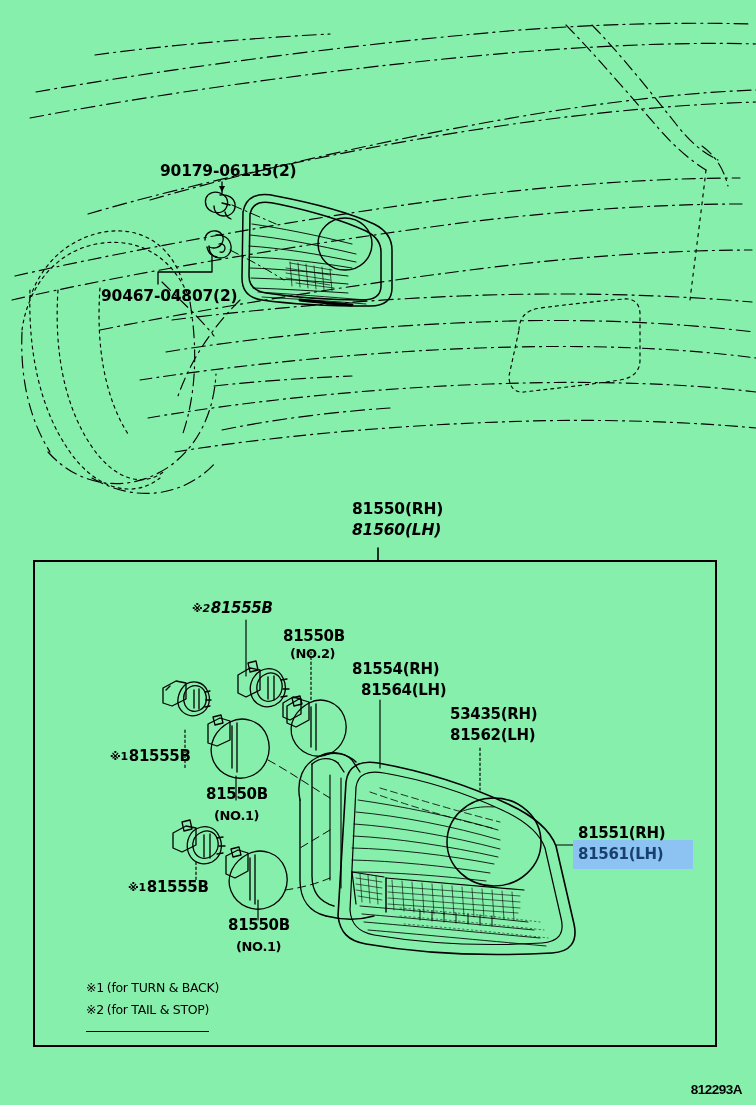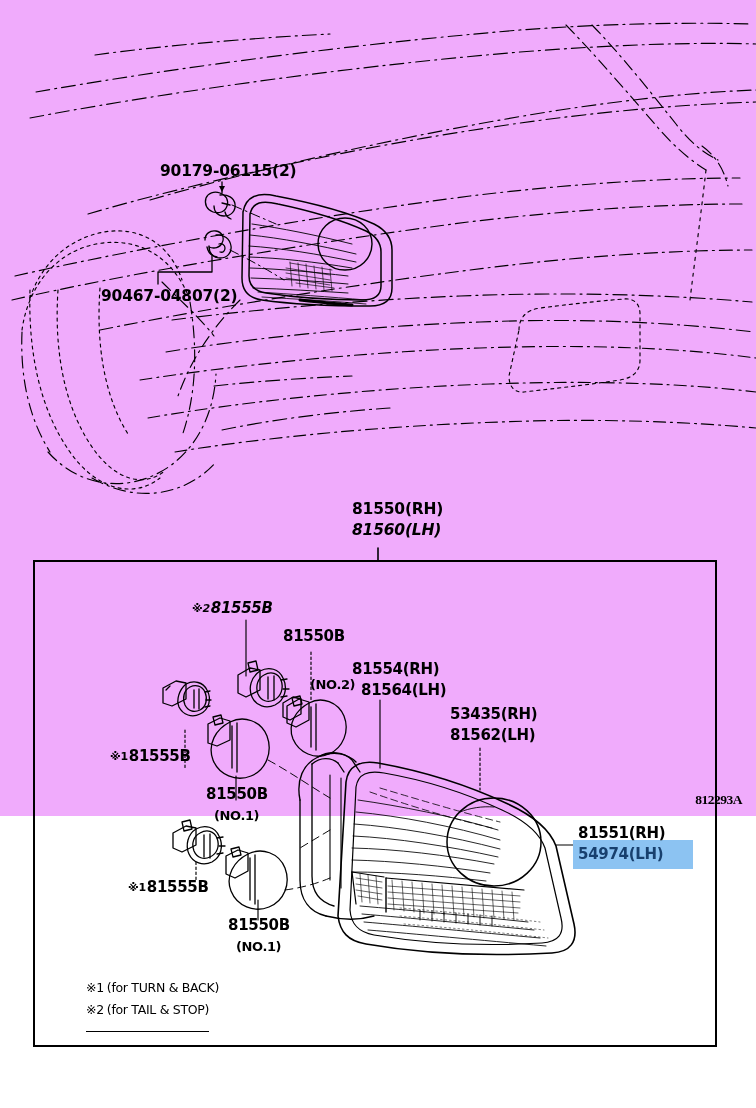--- a/index.html
+++ b/index.html
@@ -11,22 +11,22 @@
     width: 756px;
     height: 1108px;
     position: relative;
     font-family: "Liberation Sans", sans-serif;
     overflow: hidden;
   }
   #sheet {
     position: absolute;
     left: 0; top: 0;
     width: 756px;
-    height: 816px;
-    background: #f0abfc;
+    height: 1105px;
+    background: #86efac;
   }
   svg.layer {
     position: absolute;
     left: 0; top: 0;
     width: 756px;
     height: 1108px;
     pointer-events: none;
   }
   .lbl {
     position: absolute;
@@ -52,21 +52,21 @@
     color: #000;
     white-space: nowrap;
     letter-spacing: -0.3px;
     margin-left: 24px;
   }
   .fn-underline { border-bottom: 1.6px solid #000; padding-bottom: 14px; }
   .diagcode {
     position: absolute;
     right: 14px;
     bottom: 8px;
-    font-family: Liberation Serif, serif;
+    font-family: Liberation Sans, sans-serif;
     font-size: 13.5px;
     font-weight: bold;
     color: #000;
     letter-spacing: -0.5px;
   }
   .panel-box {
     position: absolute;
     left: 33px;
     top: 560px;
     width: 684px;
@@ -408,21 +408,21 @@
         <path d="M330,830 C320,836 310,842 300,848"></path>
       </g>
     </g>
   </svg>
 
   <div class="lbl lbl-md" style="left:192px; top:601px;font-style:italic;">
     <span class="star">※2</span><span>81555B</span>
   </div>
 
   <div class="lbl lbl-md" style="left:283px; top:629px;">81550B</div>
-  <div class="lbl lbl-sm" style="left:290px; top:678px;margin-left:20px;">(NO.2)</div>
+  <div class="lbl lbl-sm" style="left:290px; top:647px;">(NO.2)</div>
 
   <div class="lbl lbl-md" style="left:352px; top:662px;">81554(RH)</div>
   <div class="lbl lbl-md" style="left:361px; top:683px;">81564(LH)</div>
 
   <div class="lbl lbl-md" style="left:450px; top:707px;">53435(RH)</div>
   <div class="lbl lbl-md" style="left:450px; top:728px;">81562(LH)</div>
 
   <div class="lbl lbl-md" style="left:110px; top:749px;">
     <span class="star">※1</span><span>81555B</span>
   </div>
@@ -432,21 +432,21 @@
 
   <div class="lbl lbl-md" style="left:128px; top:880px;">
     <span class="star">※1</span><span>81555B</span>
   </div>
 
   <div class="lbl lbl-md" style="left:228px; top:918px;">81550B</div>
   <div class="lbl lbl-sm" style="left:236px; top:940px;">(NO.1)</div>
 
   <div class="hl" style="left:573px; top:840px; width:120px; height:29px;"></div>
   <div class="lbl lbl-md" style="left:578px; top:826px;">81551(RH)</div>
-  <div class="lbl lbl-md" style="left:578px; top:847px; color:#18406e;">54974(LH)</div>
+  <div class="lbl lbl-md" style="left:578px; top:847px; color:#18406e;">81561(LH)</div>
 
   <div class="footnote" style="left:62px; top:980px;">
     <span>※1</span><span style="display:inline-block;width:3px"></span><span>(for TURN &amp; BACK)</span>
   </div>
   <div class="footnote fn-underline" style="left:62px; top:1002px;">
     <span>※2</span><span style="display:inline-block;width:3px"></span><span>(for TAIL &amp; STOP)</span>
   </div>
 
   <div class="diagcode">812293A</div>
 

